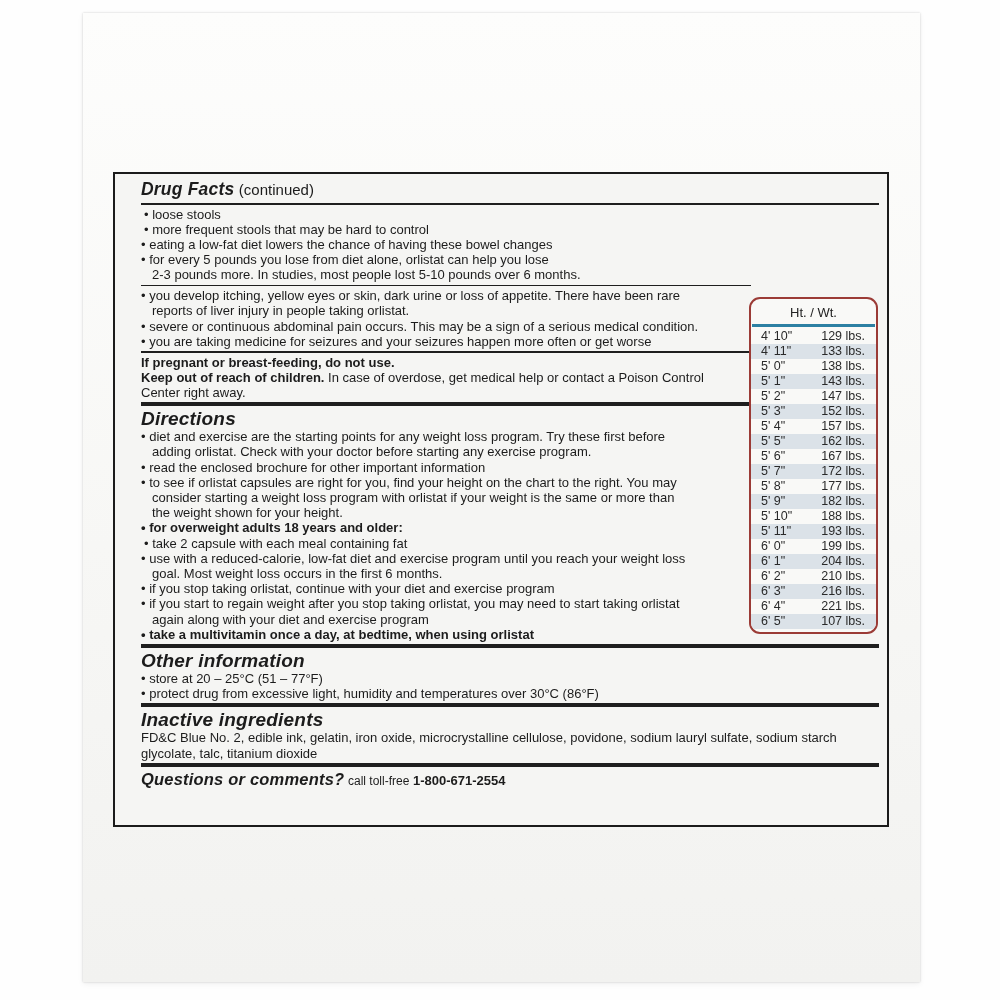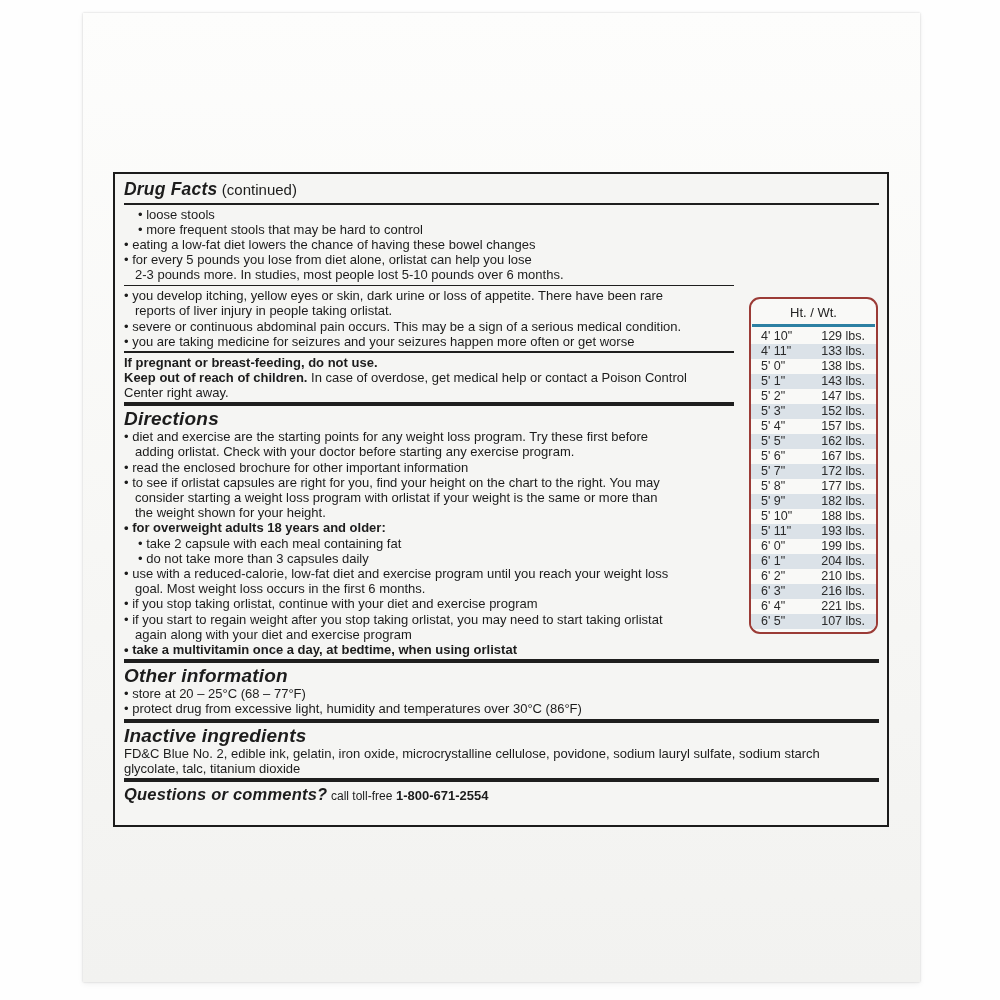--- a/index.html
+++ b/index.html
@@ -16,21 +16,21 @@
     position: absolute; left: 83px; top: 13px; width: 837px; height: 969px;
     background: linear-gradient(180deg, #fdfdfc 0%, #f7f7f5 55%, #f2f2f0 100%);
     box-shadow: 0 0 2px rgba(0,0,0,0.18), 0 2px 6px rgba(0,0,0,0.06);
   }
 
   .label {
     position: absolute; left: 30px; top: 159px; width: 776px; height: 655px;
     box-sizing: border-box;
     border: 2.5px solid #1b1b1b;
     background: #f5f5f3;
-    padding: 3px 8px 4px 9px;
+    padding: 3px 8px 4px 26px;
     overflow: hidden;
   }
 
   .df-header { line-height: 22px; padding-top: 1px; }
   .df-title { font-size: 17.5px; font-weight: bold; font-style: italic; letter-spacing: 0.2px; }
   .df-cont  { font-size: 15px; }
 
   .rule { background: #1e1e1e; margin: 2px 0; }
   .rule.thin  { height: 1.6px; }
   .rule.thick { height: 4px; }
@@ -39,21 +39,21 @@
   .sec { font-size: 13px; line-height: 15.2px; }
   .sec.pad-right { padding-right: 150px; }
 
   .heading {
     font-size: 19px; font-weight: bold; font-style: italic;
     line-height: 19px; padding: 1px 0 1px 0; letter-spacing: 0.2px;
   }
   .subhead { font-weight: bold; font-size: 13.2px; line-height: 16px; }
 
   .li  { white-space: pre-line; padding-left: 11px; text-indent: -11px; }
-  .li2 { margin-left: 14px; }
+  .li2 { margin-left: 3px; }
   .b   { font-weight: bold; }
   .pre { white-space: pre-line; }
 
   .qrow { line-height: 19px; padding-top: 1px; }
   .qrow .q-head { font-size: 16.5px; font-weight: bold; font-style: italic; letter-spacing: 0.2px; }
   .qrow .q-call { font-size: 12px; text-align: right; }
   .qrow .q-phone { font-size: 13px; font-weight: bold; }
 
   
   .htwt {
@@ -123,36 +123,35 @@
         <div class="heading">Directions</div>
         <div>
             <div class="li">• diet and exercise are the starting points for any weight loss program. Try these first before
 adding orlistat. Check with your doctor before starting any exercise program.</div>
             <div class="li">• read the enclosed brochure for other important information</div>
             <div class="li">• to see if orlistat capsules are right for you, find your height on the chart to the right. You may
 consider starting a weight loss program with orlistat if your weight is the same or more than
 the weight shown for your height.</div>
             <div class="li b">• for overweight adults 18 years and older:</div>
             <div class="li li2">• take 2 capsule with each meal containing fat</div>
-            <div class="li li2">• do not take more than 3 capsules daily</div>
             <div class="li">• use with a reduced-calorie, low-fat diet and exercise program until you reach your weight loss
 goal. Most weight loss occurs in the first 6 months.</div>
             <div class="li">• if you stop taking orlistat, continue with your diet and exercise program</div>
             <div class="li">• if you start to regain weight after you stop taking orlistat, you may need to start taking orlistat
 again along with your diet and exercise program</div>
             <div class="li b">• take a multivitamin once a day, at bedtime, when using orlistat</div>
           </div>
       </div>
 
       <div class="rule thick"></div>
 
       <div class="sec">
         <div class="heading">Other information</div>
         <div>
-            <div class="li">• store at 20 – 25°C (68 – 77°F)</div>
+            <div class="li">• store at 20 – 25°C (51 – 77°F)</div>
             <div class="li">• protect drug from excessive light, humidity and temperatures over 30°C (86°F)</div>
           </div>
       </div>
 
       <div class="rule thick"></div>
 
       <div class="sec">
         <div class="heading">Inactive ingredients</div>
         <div class="pre">FD&amp;C Blue No. 2, edible ink, gelatin, iron oxide, microcrystalline cellulose, povidone, sodium lauryl sulfate, sodium starch
 glycolate, talc, titanium dioxide</div>

